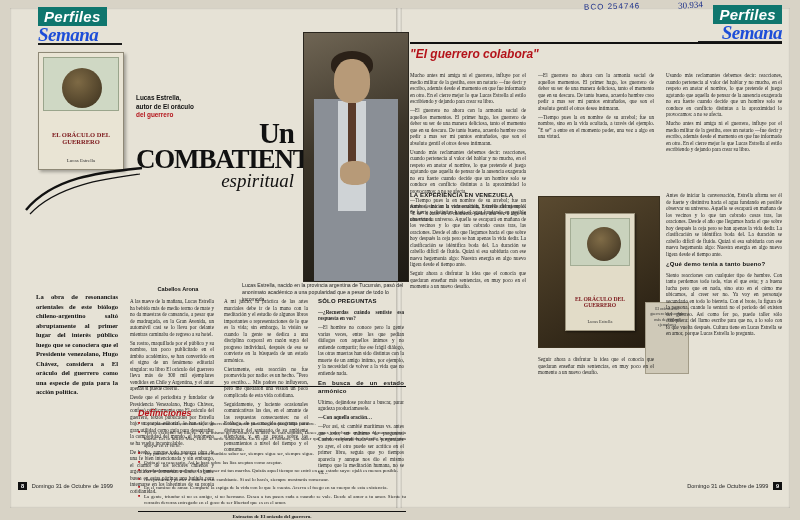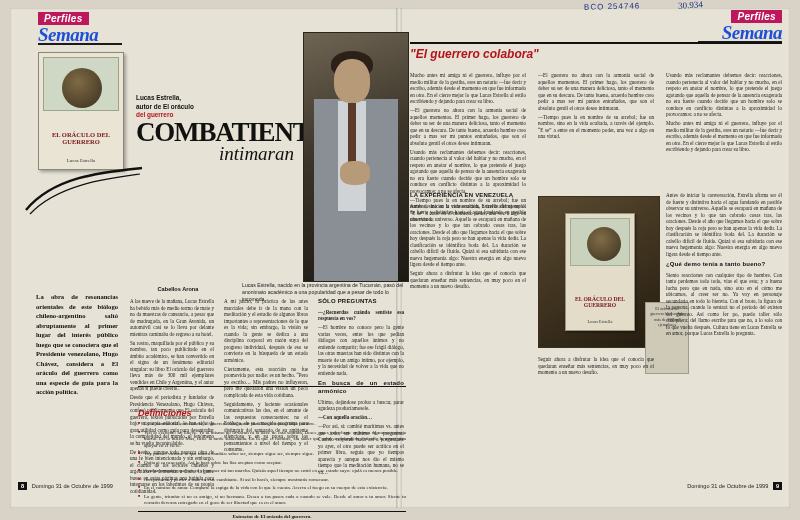--- a/index.html
+++ b/index.html
@@ -2,22 +2,22 @@
 <html><head>
 <meta charset="utf-8">
 <style>
   html,body{margin:0;padding:0;background:#b9b4a8;}
   body{width:800px;height:520px;overflow:hidden;font-family:"Liberation Serif",serif;}
   #page{position:relative;width:800px;height:520px;background:#d8d3c6;}
   .paper{position:absolute;top:8px;left:10px;width:780px;height:500px;background:#e6e2d6;
      box-shadow:0 0 2px rgba(0,0,0,.3) inset;}
   .fold{position:absolute;top:8px;left:396px;width:6px;height:500px;
      background:linear-gradient(to right,rgba(0,0,0,.18),rgba(255,255,255,.25),rgba(0,0,0,.12));}
-  .mast-red{background:#be185d;color:#fff;font-family:"Liberation Sans",sans-serif;
-     font-style:italic;font-weight:bold;font-size:10px;padding:1px 6px;letter-spacing:.3px;}
+  .mast-red{background:#0f766e;color:#fff;font-family:"Liberation Sans",sans-serif;
+     font-style:italic;font-weight:bold;font-size:15px;padding:1px 6px;letter-spacing:.3px;}
   .mast-script{font-family:"Liberation Serif",serif;font-style:italic;font-weight:bold;
      font-size:19px;color:#1d4ed8;letter-spacing:-.5px;}
   .mast-rule{height:2px;background:#1b1b1b;}
   
   .lp{position:absolute;left:18px;top:16px;width:372px;height:484px;}
   .author-note{position:absolute;left:118px;top:78px;width:104px;font-family:"Liberation Sans",sans-serif;
      font-size:6.4px;font-weight:bold;line-height:1.35;color:#111;}
   .author-note .red{color:#b4131a;}
   .headline{position:absolute;left:118px;top:104px;width:158px;text-align:right;color:#111;}
   .h-un{font-size:29px;font-weight:bold;line-height:.92;letter-spacing:-1px;}
@@ -123,22 +123,23 @@
       <path d="M2,44 C30,10 80,6 118,2" stroke="#111" stroke-width="2.4" fill="none"></path>
       <path d="M6,48 C34,18 86,12 116,8" stroke="#111" stroke-width="1.2" fill="none"></path>
     </svg>
 
     <div class="author-note">
       <div>Lucas Estrella,</div>
       <div>autor de El oráculo</div>
       <div class="red">del guerrero</div>
     </div>
     <div class="headline">
+      <div class="h-un">Un</div>
       <div class="h-comb">COMBATIENTE</div>
-      <div class="h-esp">intimaran</div>
+      <div class="h-esp">espiritual</div>
     </div>
 
     <div class="photo-main">
       <div class="pm-body"></div>
       <div class="pm-shirt"></div>
       <div class="pm-tie"></div>
       <div class="pm-hair"></div>
       <div class="pm-head"></div>
       <div class="pm-hand"></div>
     </div>

